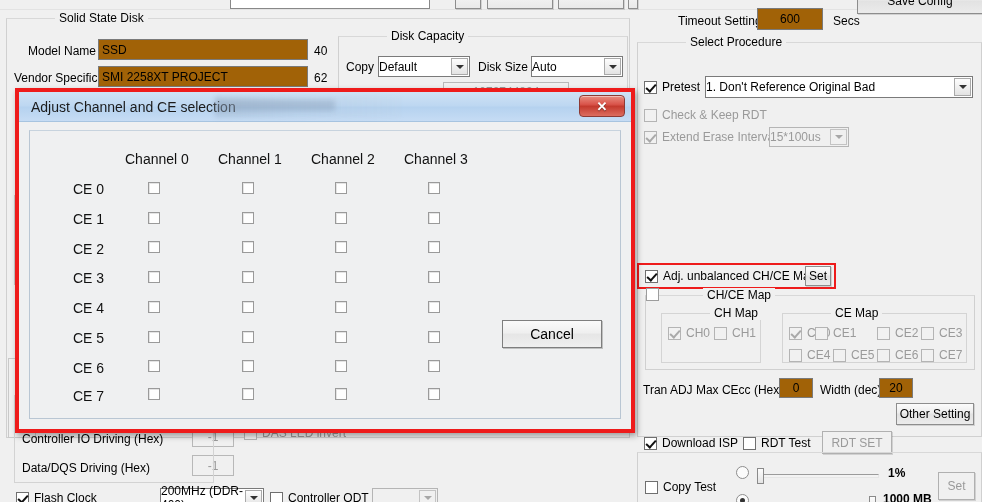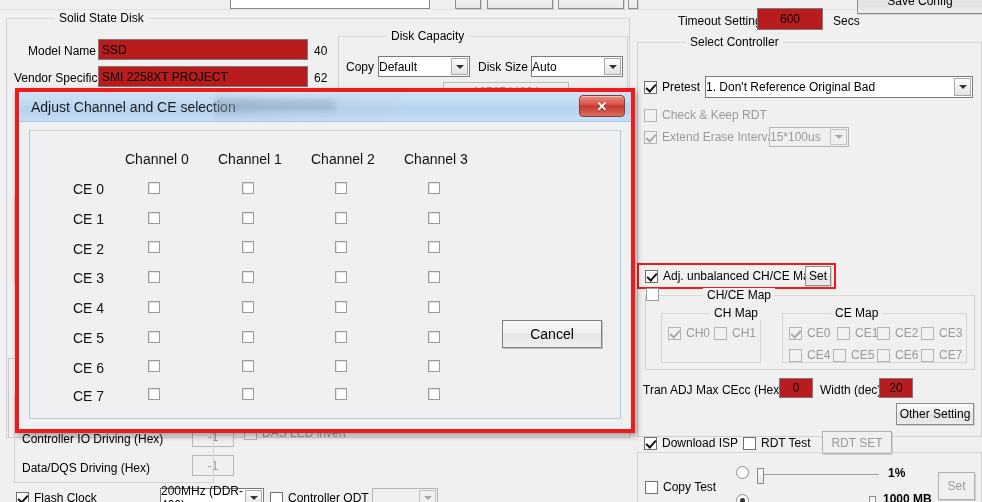--- a/index.html
+++ b/index.html
@@ -26,21 +26,21 @@
     background: #f0f0f0;
     padding: 0 4px;
     font-size: 12px;
     white-space: nowrap;
     margin-left: 39px;
   }
   .lbl { position:absolute; white-space:nowrap; font-size:12px; }
   .lbl.dis { color:#9a9a9a; }
   .txt {
     position:absolute;
-    background:#b91c1c;
+    background:#a16207;
     border:1px solid #7a7a7a;
     font-size:12px;
     line-height:1;
     display:flex; align-items:center;
     padding:0 3px;
     color:#000;
   }
   .txt.center { justify-content:center; }
   .txt.dis { background:#f0f0f0; border-color:#b8b8b8; color:#9a9a9a; }
   .combo {
@@ -253,21 +253,21 @@
     </span>
 </div>
 
 <div class="btn" style="left:857px; top:-12px; width:126px; height:26px;">Save Config</div>
 
 <div class="lbl" style="left:678px; top:14px;">Timeout Setting</div>
 <div class="txt center" style="left:757px; top:8px; width:66px; height:22px;">600</div>
 <div class="lbl" style="left:833px; top:14px;">Secs</div>
 
 <div class="grp" style="left:637px; top:42px; width:345px; height:395px;">
-  <span class="grp-title">Select Controller</span>
+  <span class="grp-title">Select Procedure</span>
 </div>
 
 <div class="cb" style="left:644px; top:80px;">
   <span class="box on"></span>
   <span>Pretest</span>
 </div>
 <div class="combo" style="left:705px; top:76px; width:268px; height:22px;">
   <span>1. Don't Reference Original Bad</span>
   <span class="arrow">
       <i class="caret"></i>
@@ -314,21 +314,21 @@
   <span>CH1</span>
 </div>
 
 <div class="grp" style="left:782px; top:313px; width:185px; height:50px; border-color:#d4d4d4;">
   <span class="grp-title">CE Map</span>
 </div>
 <div class="cb dis" style="left:789px; top:326px;">
   <span class="box on"></span>
   <span>CE0</span>
 </div>
-<div class="cb dis" style="left:837px; top:326px;">
+<div class="cb dis" style="left:815px; top:326px;">
   <span class="box"></span>
   <span>CE1</span>
 </div>
 <div class="cb dis" style="left:877px; top:326px;">
   <span class="box"></span>
   <span>CE2</span>
 </div>
 <div class="cb dis" style="left:921px; top:326px;">
   <span class="box"></span>
   <span>CE3</span>

